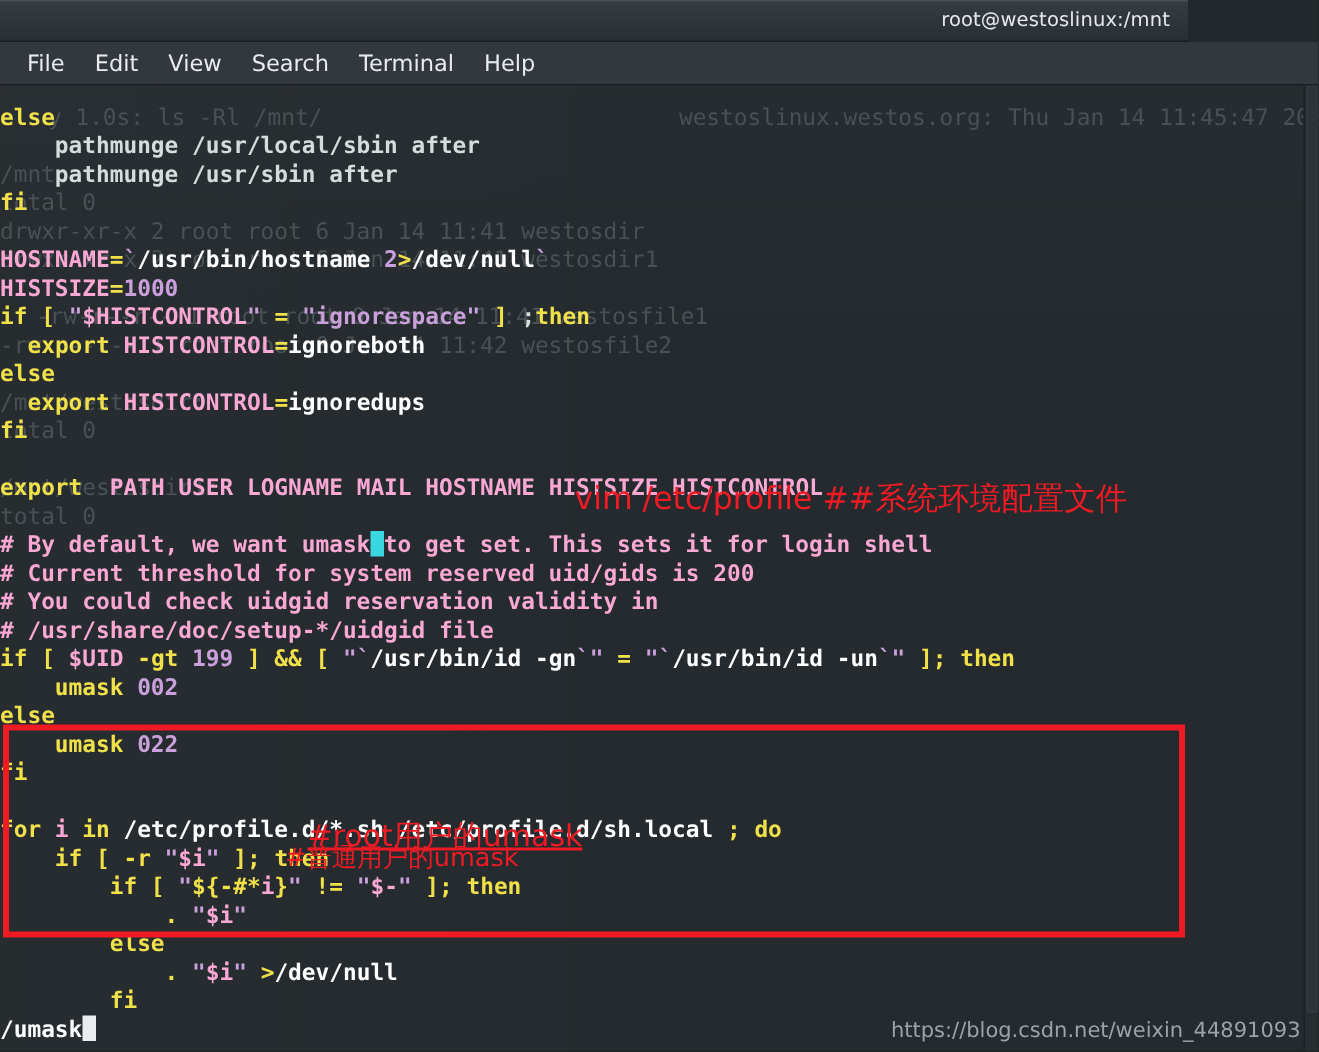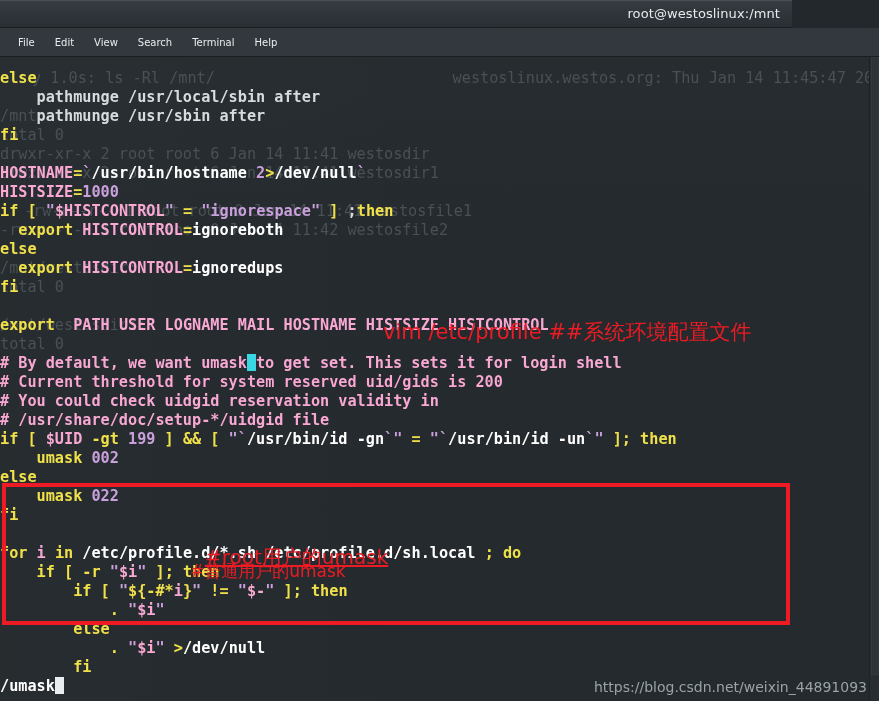--- a/index.html
+++ b/index.html
@@ -49,21 +49,21 @@
     background: #32383d;
     border-bottom: 1px solid #1a1e21;
     box-sizing: border-box;
     display: flex;
     align-items: center;
     padding-left: 8px;
   }
   #menubar .menu-item {
     color: #e8ecee;
     font-family: "DejaVu Sans", sans-serif;
-    font-size: 10px;
+    font-size: 15px;
     padding: 2px 10px;
     white-space: nowrap;
     cursor: default;
   }
 
   
   #terminal {
     position: absolute;
     left: 0; top: 57px;
     width: 879px; height: 644px;

